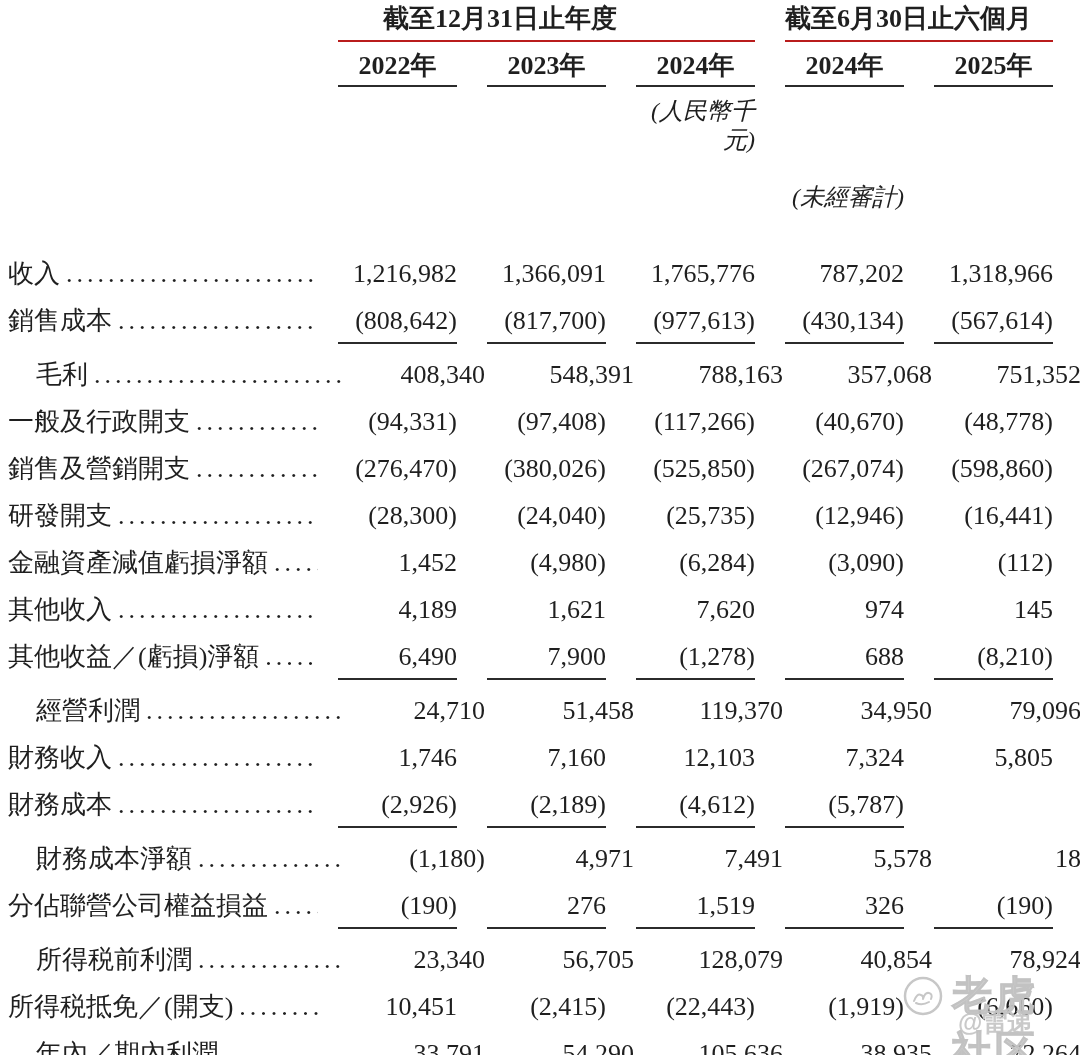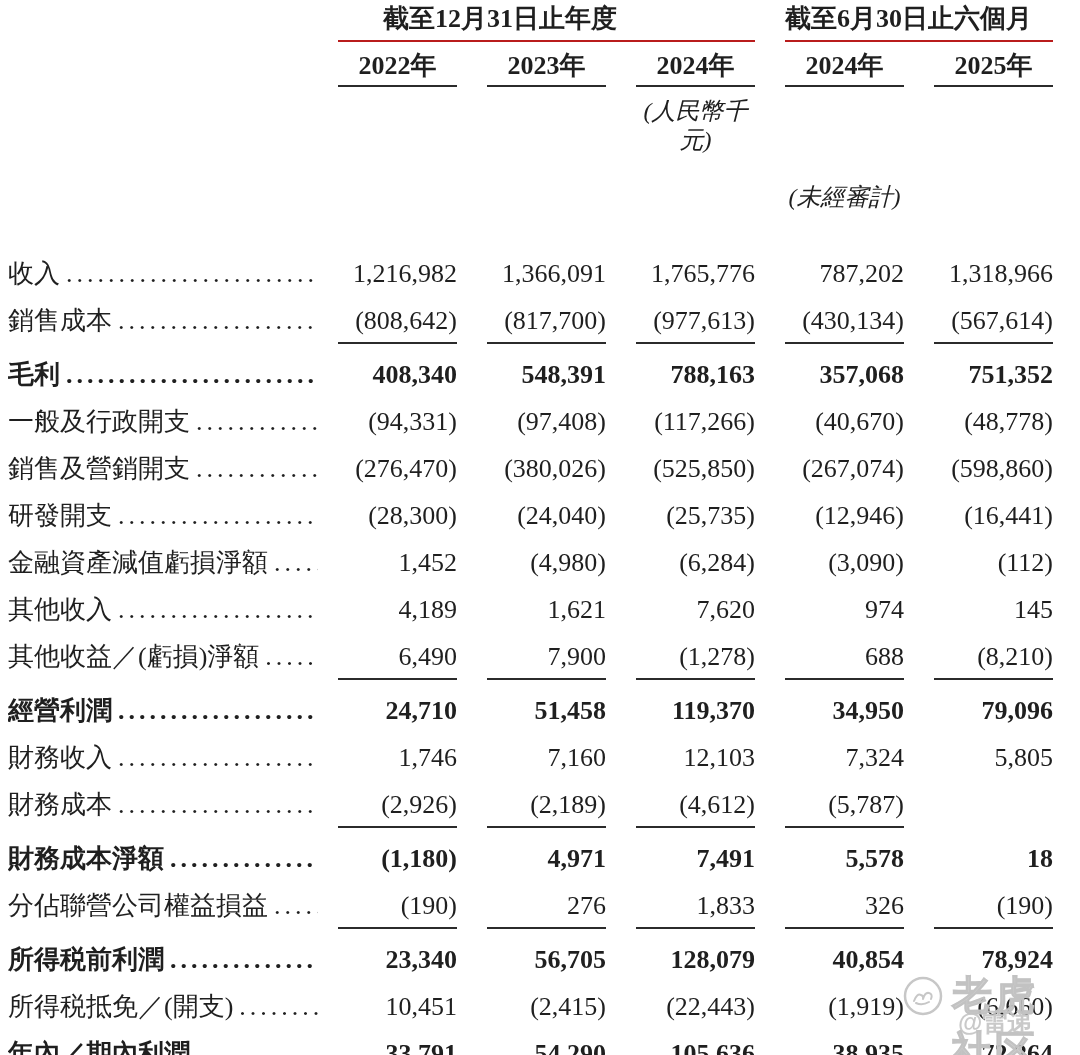--- a/index.html
+++ b/index.html
@@ -19,29 +19,29 @@
   .g2{grid-column:5/7;margin-left:30px;}
   .g1 .glabel{display:inline-block;transform:translateX(45px);}
   .hdr-years{margin-top:8px;}
   .y{text-align:center;}
   .y.pad{padding-left:30px;}
   .y .u{display:block;font-weight:bold;line-height:31px;padding-bottom:4px;
         border-bottom:2.5px solid #2b2b2b;}
   .hdr-note{font-style:italic;font-size:24px;line-height:29px;}
   .note1-row{margin-top:10px;}
   .note2-row{margin-top:28px;}
-  .n{text-align:center;padding-left:30px;}
+  .n{text-align:right;padding-left:30px;}
   .n1{grid-column:4;}
   .n2{grid-column:5;}
 
   
   .rows{margin-top:38px;}
   .row{height:47px;}
   .row.rule{margin-bottom:7px;}
-  .row.bold{font-weight:bold;}
+  .row.bold{font-weight:normal;margin-left:28px;}
   .cell{display:flex;align-items:center;}
   .label-cell{grid-column:1;padding-right:20px;overflow:hidden;text-align:center;}
   .lbl{white-space:nowrap;}
   .leader{flex:1;overflow:hidden;white-space:nowrap;letter-spacing:4px;
           margin-left:6px;}
   .num{justify-content:flex-end;}
   .num.pad{padding-left:30px;}
   .num .inner{display:block;width:119px;text-align:right;position:relative;
               line-height:31px;}
   .row.rule .num .inner::after{
@@ -376,21 +376,21 @@
           <span class="lbl">分佔聯營公司權益損益</span>
           <span class="leader">................................................................................</span>
         </div>
         <div class="cell num">
           <span class="inner">(190)</span>
         </div>
         <div class="cell num pad">
           <span class="inner">276</span>
         </div>
         <div class="cell num pad">
-          <span class="inner">1,833</span>
+          <span class="inner">1,519</span>
         </div>
         <div class="cell num pad">
           <span class="inner">326</span>
         </div>
         <div class="cell num pad">
           <span class="inner">(190)</span>
         </div>
       </div>
       <div class="grid row bold">
         <div class="cell label-cell">

